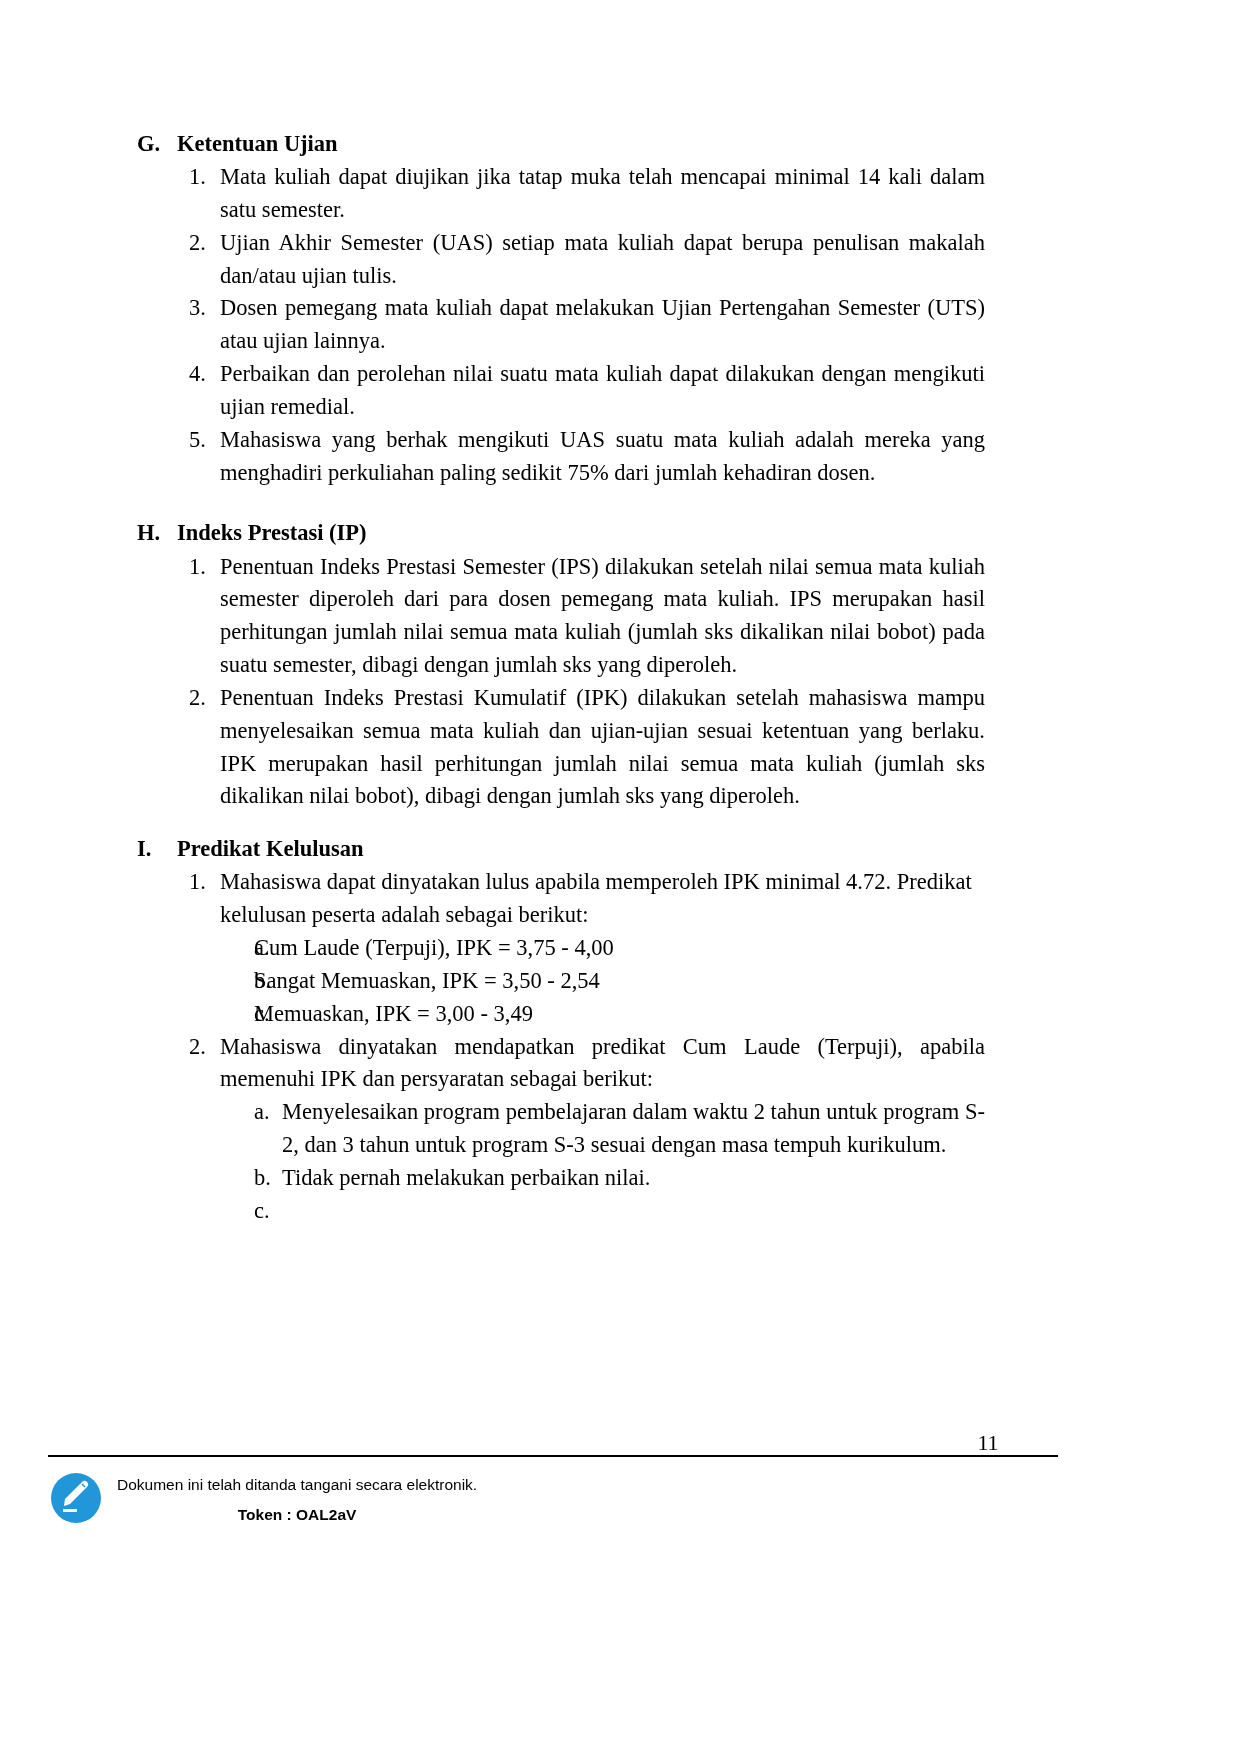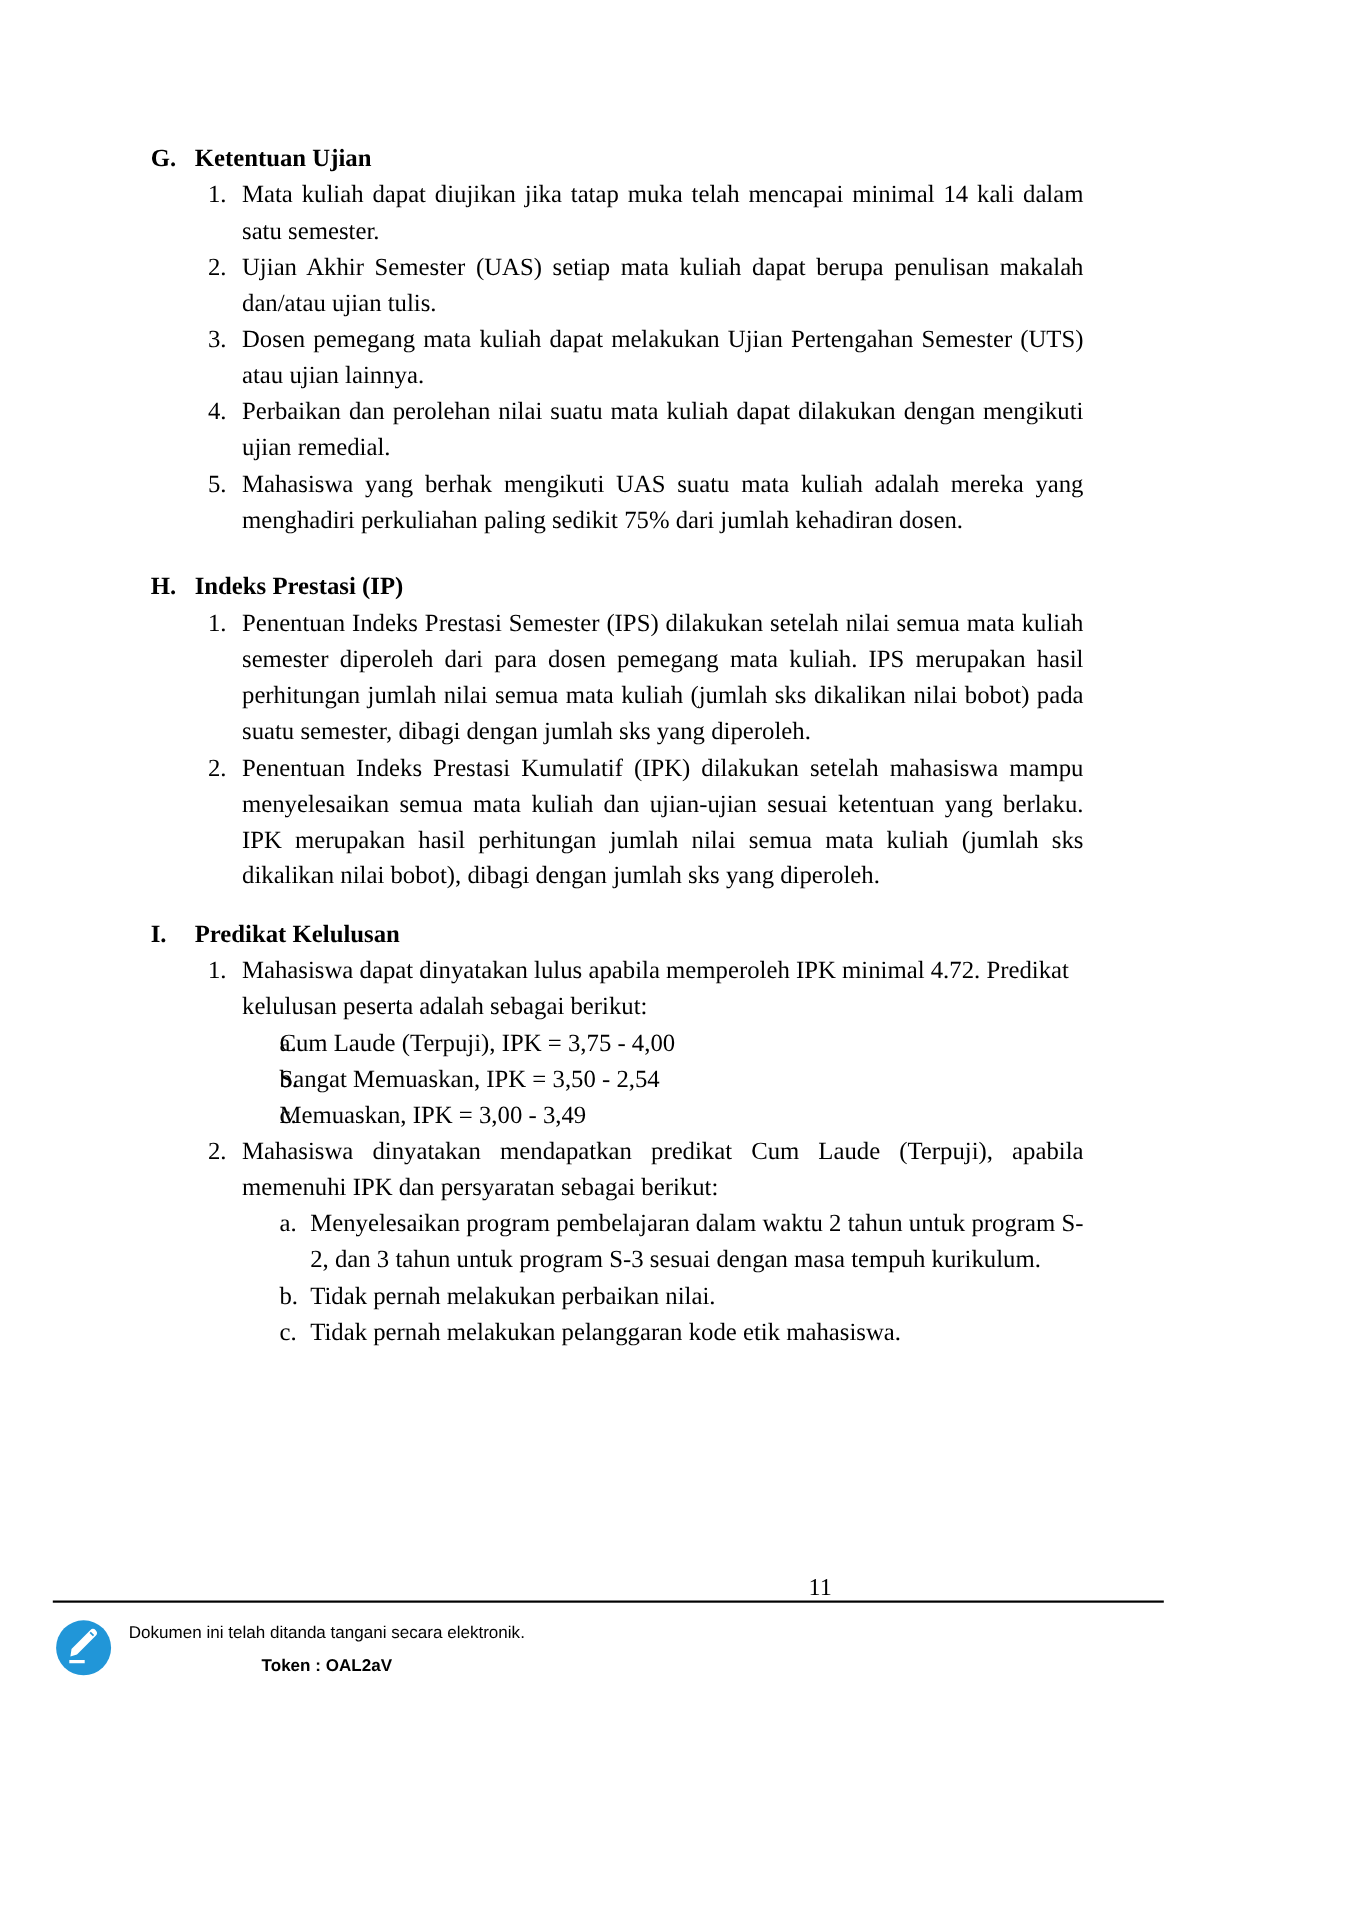--- a/index.html
+++ b/index.html
@@ -105,20 +105,21 @@
 
   .gap-sm { height: 20px; }
   .gap-md { height: 28px; }
 
   
   .page-number {
     position: absolute;
     left: 0;
     right: 0;
     top: 1430px;
+    text-align: center;
     font-size: 22px;
     font-family: "Liberation Serif", "DejaVu Serif", serif;
   }
   .page-number span { margin-left: 735px; }
 
   
   .footer-rule {
     position: absolute;
     left: 48px;
     top: 1455px;
@@ -242,21 +243,20 @@
         <li>
           <span class="num2">a.</span>
           <span class="txt2">Menyelesaikan program pembelajaran dalam waktu 2 tahun untuk program S-2, dan 3 tahun untuk program S-3 sesuai dengan masa tempuh kurikulum.</span>
         </li>
         <li>
           <span class="num2">b.</span>
           <span class="txt2">Tidak pernah melakukan perbaikan nilai.</span>
         </li>
         <li>
           <span class="num2">c.</span>
-          <span class="txt2">Tidak pernah melakukan pelanggaran kode etik mahasiswa.</span>
         </li>
       </ol>
     </div>
 
   </div>
 
   <div class="page-number">
     <span>11</span>
   </div>
 

